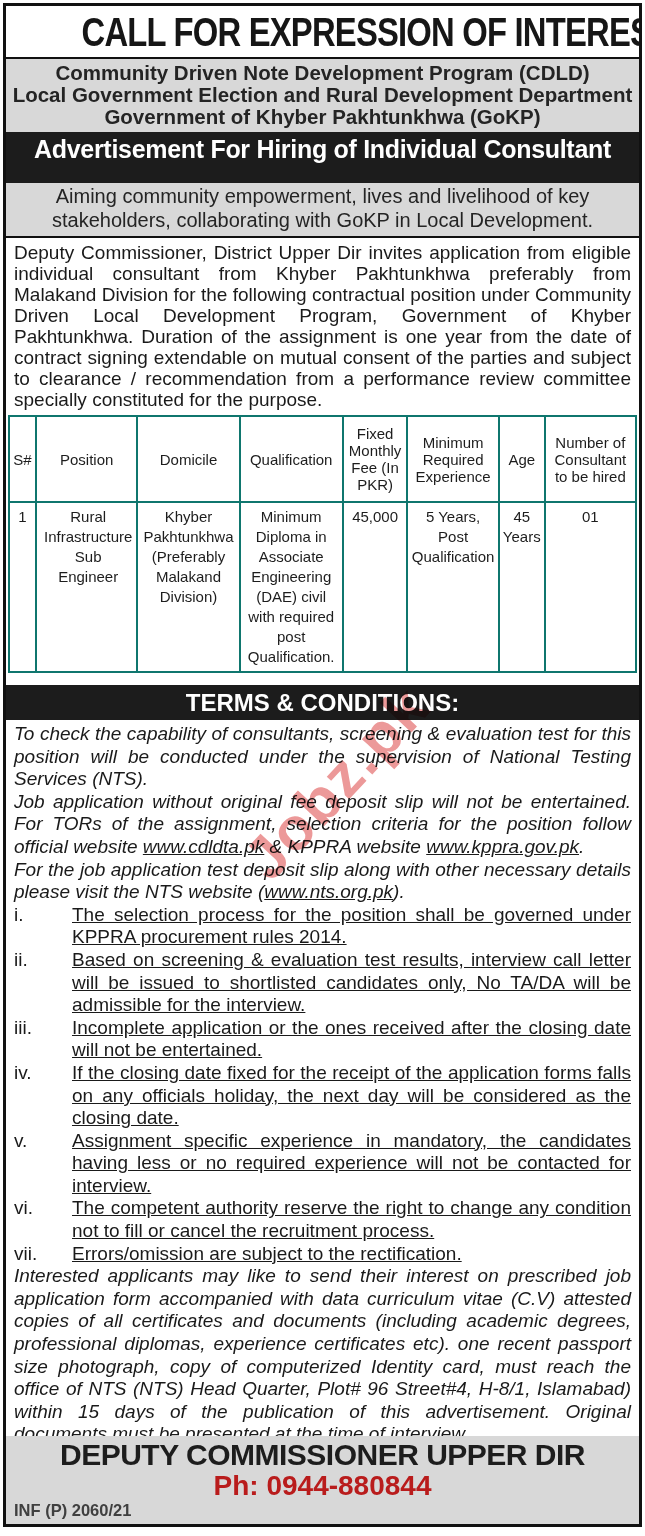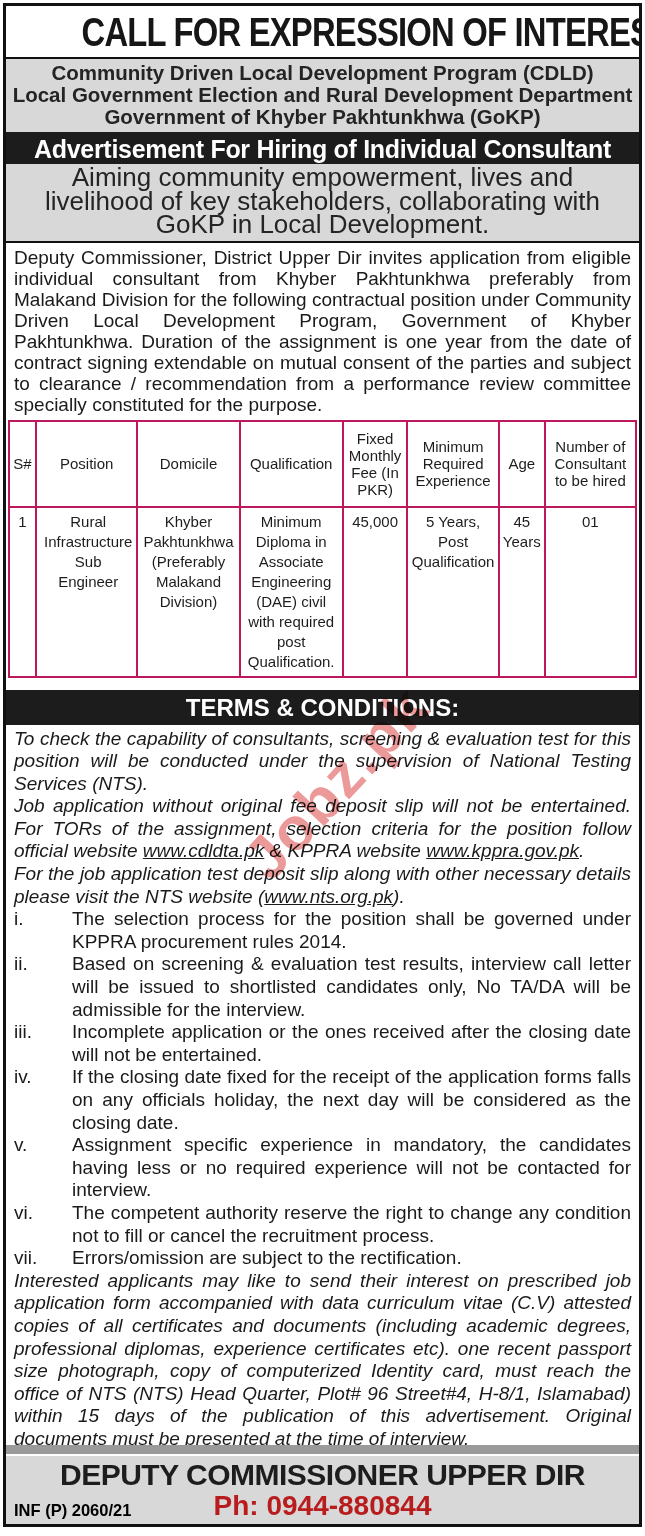--- a/index.html
+++ b/index.html
@@ -5,62 +5,62 @@
   html,body{margin:0;padding:0;background:#ffffff;}
   body{width:645px;height:1536px;overflow:hidden;font-family:"Liberation Sans",sans-serif;color:#1a1a1a;}
   .page{position:relative;margin:3px;height:1524px;border:3px solid #111;background:#fff;overflow:hidden;box-sizing:border-box;}
 
   .title-wrap{padding:3px 2px 0;border-bottom:2px solid #111;text-align:center;height:48px;overflow:hidden;}
   .title-text{display:inline-block;font-weight:bold;font-size:41px;line-height:46px;white-space:nowrap;letter-spacing:-1px;transform:scaleX(.8);transform-origin:center;color:#161616;}
 
   .program{background:#d8d8d8;text-align:center;font-weight:bold;font-size:20.5px;line-height:22px;padding:3px 4px 4px;color:#242424;}
   .program div{white-space:nowrap;}
 
-  .adbar{background:#1c1c1c;color:#fff;text-align:center;font-weight:bold;font-size:25px;line-height:34px;height:32px;letter-spacing:-.3px;}
+  .adbar{background:#1c1c1c;color:#fff;text-align:center;font-weight:bold;font-size:25px;line-height:34px;height:51px;letter-spacing:-.3px;}
 
-  .aim{background:#d8d8d8;border-bottom:2px solid #111;text-align:center;font-size:26px;line-height:23.5px;padding:2px 10px 4px;color:#242424;}
+  .aim{background:#d8d8d8;border-bottom:2px solid #111;text-align:center;font-size:20px;line-height:23.5px;padding:2px 10px 4px;color:#242424;}
 
   .intro{padding:4px 8px 5px;font-size:19px;line-height:21px;text-align:justify;}
 
   table.postable{width:calc(100% - 4px);margin:0 2px;border-collapse:collapse;font-size:15px;color:#1d1d1d;}
-  .postable th,.postable td{border:2px solid #be185d;}
+  .postable th,.postable td{border:2px solid #0f766e;}
   .postable th{font-weight:normal;padding:2px 2px;line-height:17px;text-align:center;vertical-align:middle;height:80px;}
   .postable td{padding:4px 3px;line-height:20px;text-align:center;vertical-align:top;height:138px;}
   .postable td.pos{text-align:center;padding-left:6px;}
 
   .termsbar{background:#1c1c1c;color:#fff;text-align:center;font-weight:bold;font-size:24px;line-height:35px;height:35px;margin-top:12px;}
 
   .terms{padding:3px 8px 0;font-size:19px;line-height:22.6px;text-align:justify;}
   .terms p{margin:0;font-style:italic;}
   .terms .u{text-decoration:underline;}
   .li{display:flex;}
   .li .lbl{flex:0 0 58px;}
-  .li .txt{flex:1;text-align:justify;}
+  .li .txt{flex:1;text-align:justify;text-decoration:underline;}
   .note{margin-top:17px !important;}
   .note b{font-weight:bold;}
 
   .wm{position:absolute;left:212px;top:742px;font-size:60px;font-weight:bold;letter-spacing:2px;color:#e87f7f;opacity:.8;transform:rotate(-47deg);transform-origin:center;mix-blend-mode:multiply;z-index:4;pointer-events:none;white-space:nowrap;}
 
   .divider{position:absolute;left:0;right:0;bottom:70px;height:9px;background:#9a9a9a;}
-  .footer{position:absolute;left:0;right:0;bottom:0;height:68px;background:#d8d8d8;text-align:center;}
+  .footer{position:absolute;left:0;right:0;bottom:0;height:88px;background:#d8d8d8;text-align:center;}
   .f1{font-size:30px;font-weight:bold;line-height:33px;padding-top:2px;letter-spacing:-.5px;color:#1d1d1d;}
   .f2{font-size:28px;font-weight:bold;line-height:30px;color:#b91c1c;}
-  .ref{position:absolute;left:8px;bottom:4px;font-size:16.5px;font-weight:bold;color:#000000;}
+  .ref{position:absolute;left:8px;bottom:4px;font-size:16.5px;font-weight:bold;color:#404040;}
 </style>
 </head>
 <body>
 
 <div class="page">
 
   <div class="title-wrap">
     <span class="title-text">CALL FOR EXPRESSION OF INTEREST</span>
   </div>
 
   <div class="program">
-    <div>Community Driven Local Development Program (CDLD)</div>
+    <div>Community Driven Note Development Program (CDLD)</div>
     <div>Local Government Election and Rural Development Department</div>
     <div>Government of Khyber Pakhtunkhwa (GoKP)</div>
   </div>
 
   <div class="adbar">Advertisement For Hiring of Individual Consultant</div>
 
   <div class="aim">Aiming community empowerment, lives and livelihood of key stakeholders, collaborating with GoKP in Local Development.</div>
 
   <div class="intro">Deputy Commissioner, District Upper Dir invites application from eligible individual consultant from Khyber Pakhtunkhwa preferably from Malakand Division for the following contractual position under Community Driven Local Development Program, Government of Khyber Pakhtunkhwa. Duration of the assignment is one year from the date of contract signing extendable on mutual consent of the parties and subject to clearance / recommendation from a performance review committee specially constituted for the purpose.</div>
 

